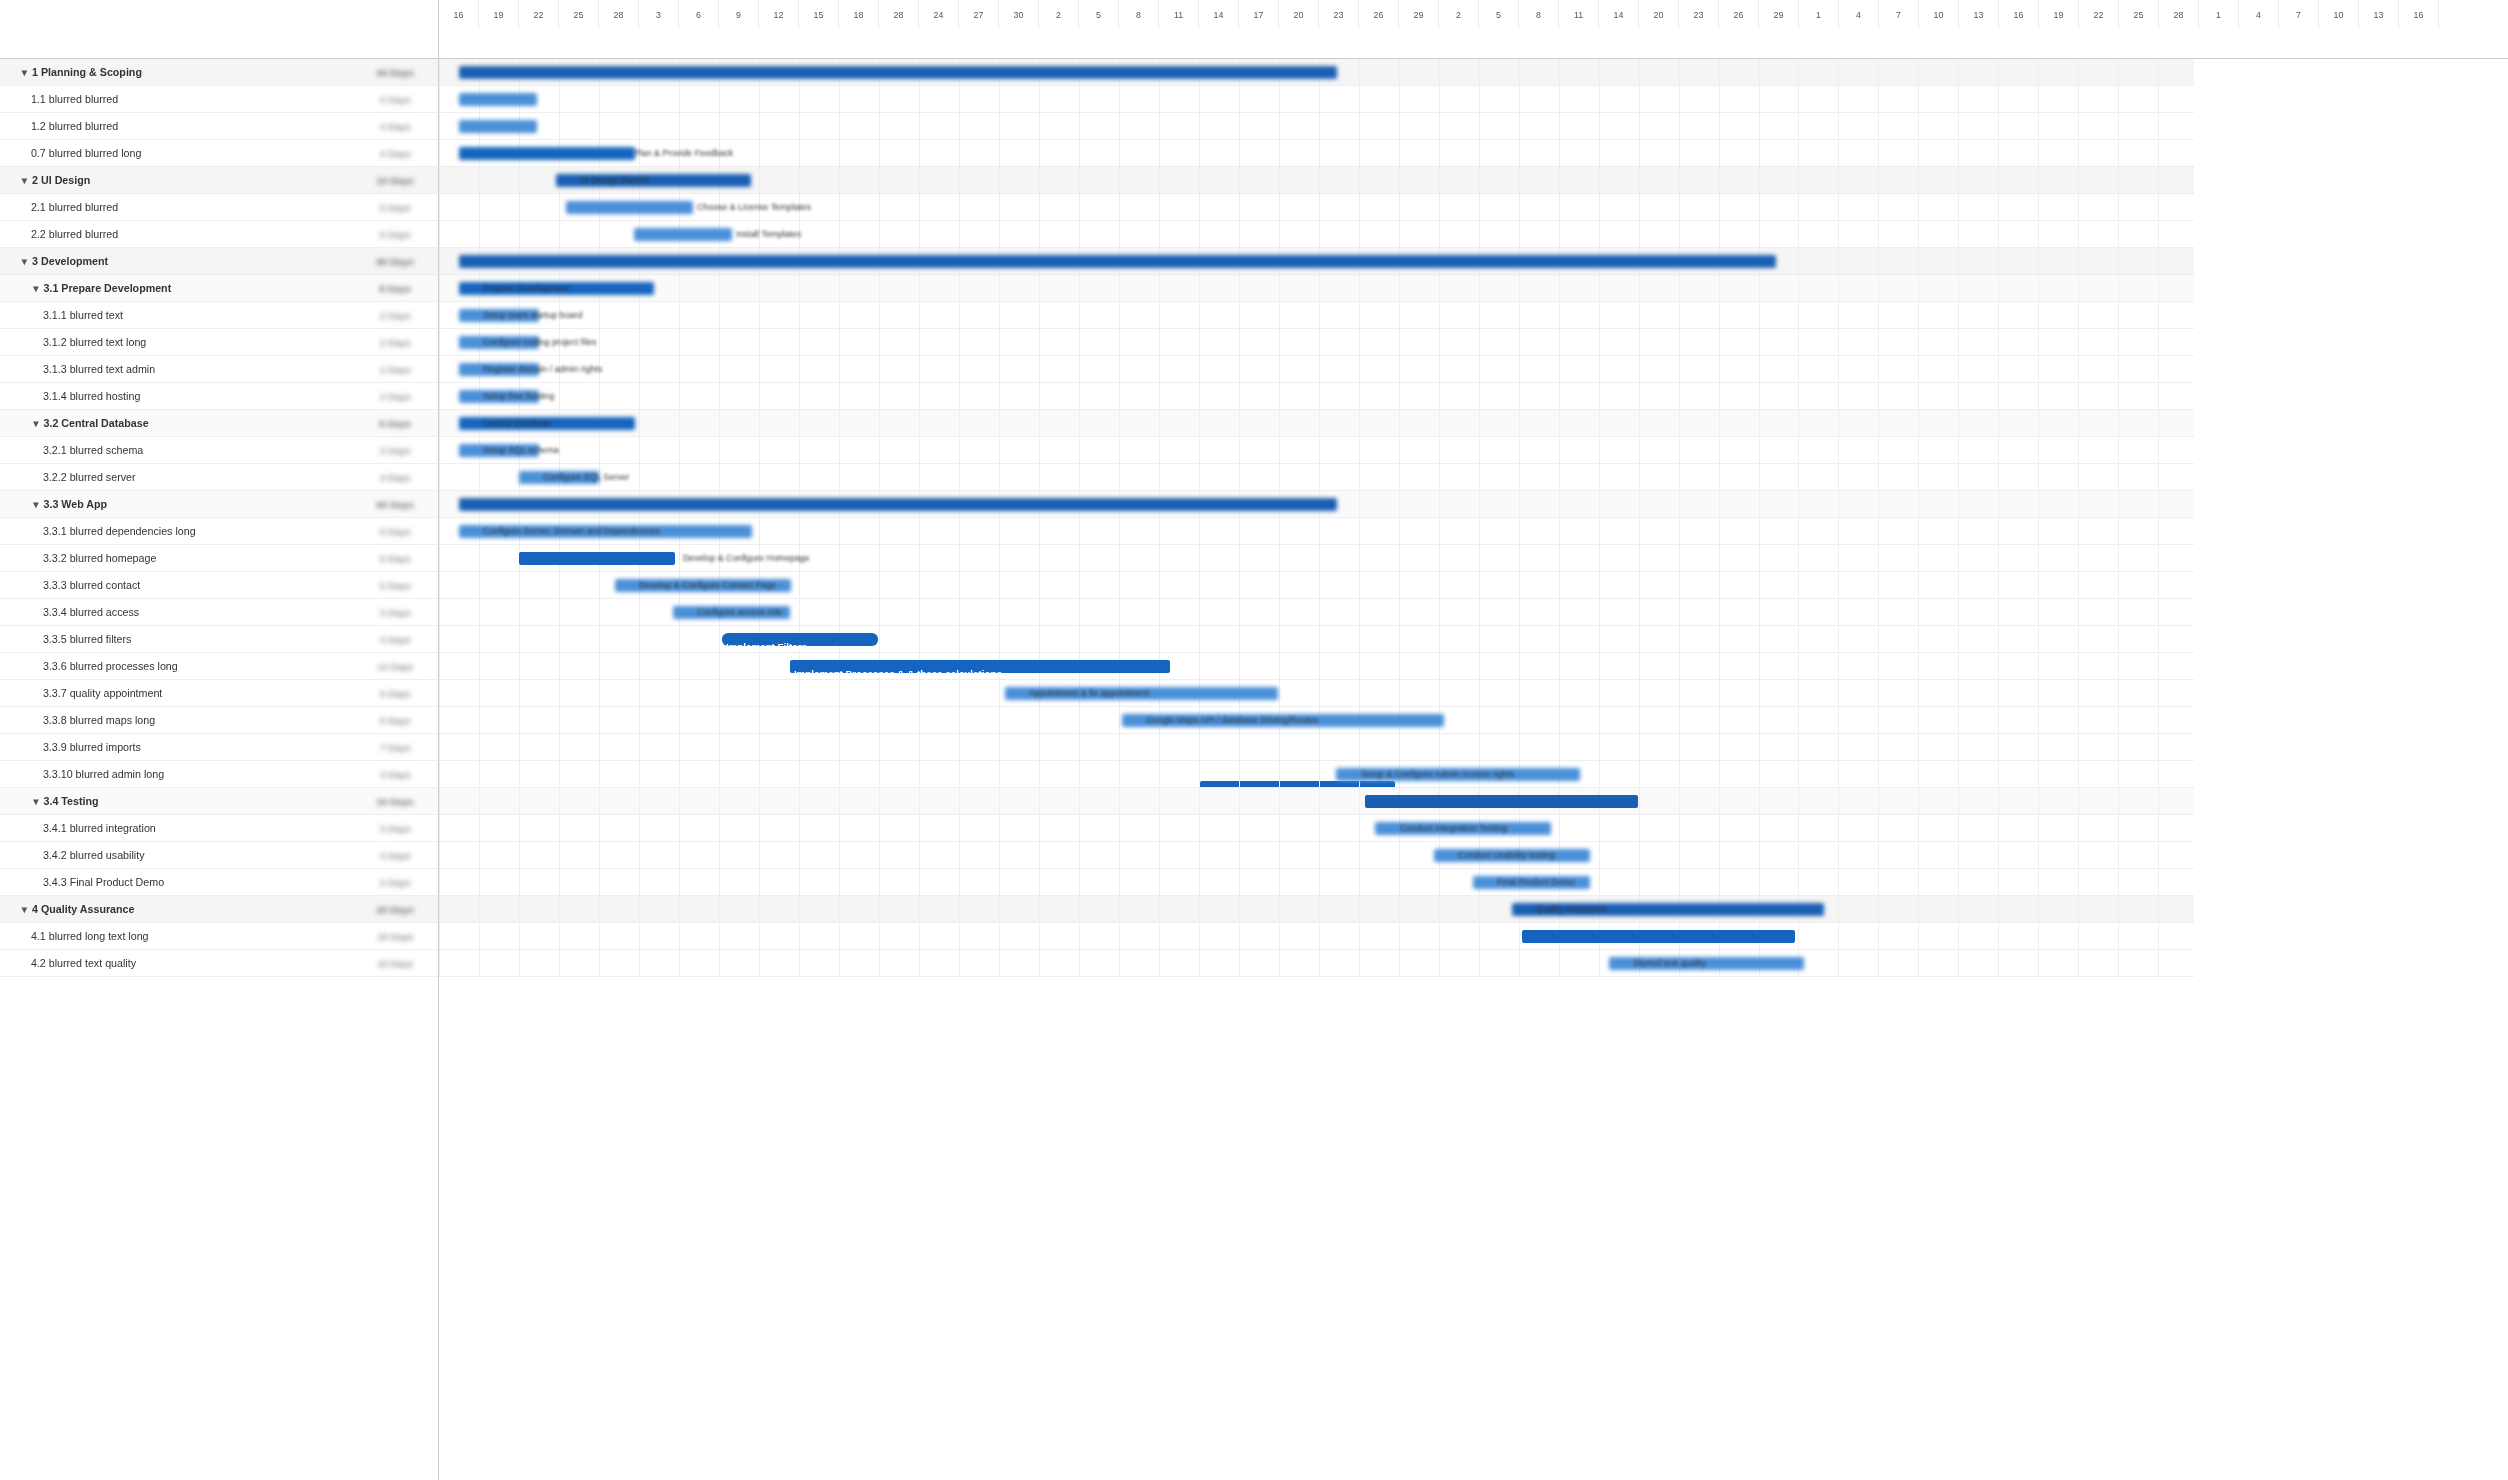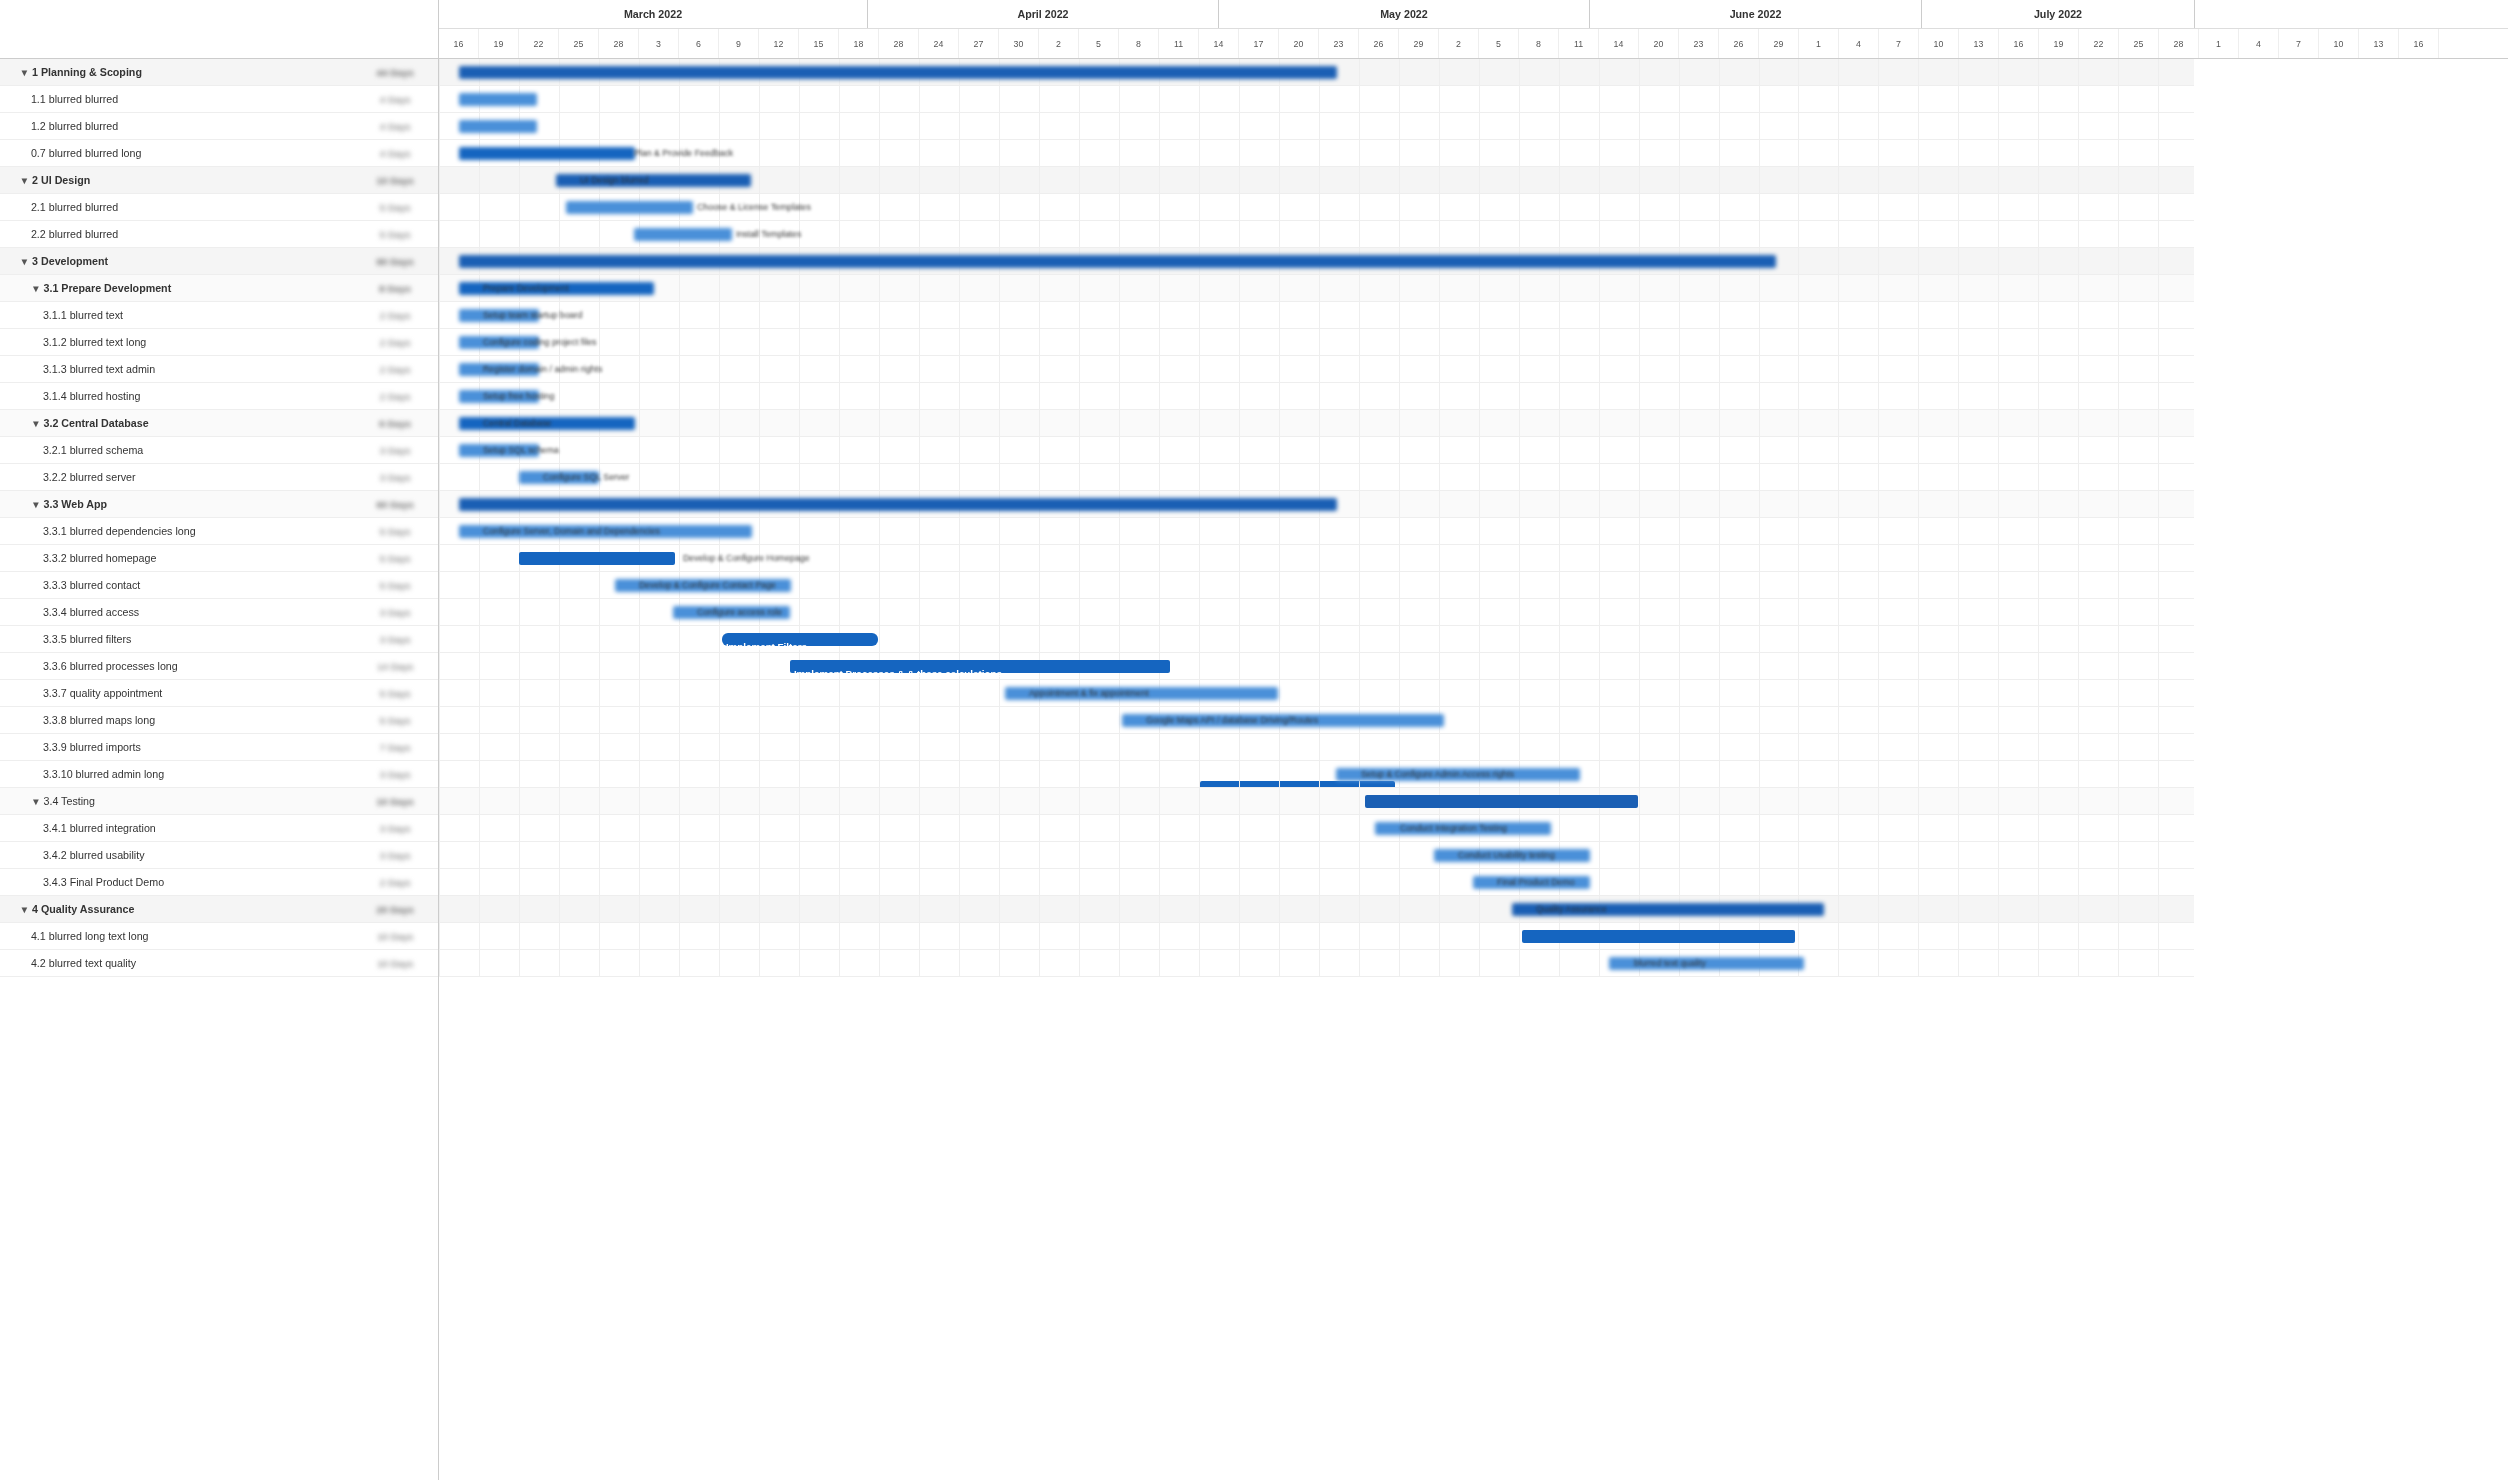--- a/index.html
+++ b/index.html
@@ -309,21 +309,21 @@
         </div>
         <div class="task-row">
           <div class="task-name indent-3">3.3.9  blurred imports</div>
           <div class="task-duration blurred" style="filter: blur(2.4px); user-select: none;">7 Days</div>
         </div>
         <div class="task-row">
           <div class="task-name indent-3">3.3.10  blurred admin long</div>
           <div class="task-duration blurred" style="filter: blur(2.4px); user-select: none;">3 Days</div>
         </div>
         <div class="task-row subgroup">
-          <div class="task-name indent-2" style="font-weight: normal;"><span class="arrow" style="margin-right:2.9px;">▼</span>3.4   Testing</div>
+          <div class="task-name indent-2" style="font-weight: bold;"><span class="arrow" style="margin-right:2.9px;">▼</span>3.4   Testing</div>
           <div class="task-duration blurred" style="filter: blur(2.4px); user-select: none;">10 Days</div>
         </div>
         <div class="task-row">
           <div class="task-name indent-3">3.4.1  blurred integration</div>
           <div class="task-duration blurred" style="filter: blur(2.4px); user-select: none;">3 Days</div>
         </div>
         <div class="task-row">
           <div class="task-name indent-3">3.4.2  blurred usability</div>
           <div class="task-duration blurred" style="filter: blur(2.4px); user-select: none;">3 Days</div>
         </div>
@@ -341,28 +341,20 @@
         </div>
         <div class="task-row">
           <div class="task-name indent-2">4.2  blurred text quality</div>
           <div class="task-duration blurred" style="filter: blur(2.4px); user-select: none;">10 Days</div>
         </div>
       </div>
   </div>
 
   <div class="right-panel">
     <div class="timeline-header">
-      <div class="month-row">
-
-      <div class="month-label" style="width: 429px; flex-shrink: 0;">March 2022</div>
-          <div class="month-label" style="width: 351px; flex-shrink: 0;">April 2022</div>
-          <div class="month-label" style="width: 371px; flex-shrink: 0;">May 2022</div>
-          <div class="month-label" style="width: 332px; flex-shrink: 0;">June 2022</div>
-          <div class="month-label" style="width: 273px; flex-shrink: 0;">July 2022</div>
-        </div>
       <div class="dates-row">
 
       <div class="date-cell" style="width: 40px; flex-shrink: 0;">16</div>
           <div class="date-cell" style="width: 40px; flex-shrink: 0;">19</div>
           <div class="date-cell" style="width: 40px; flex-shrink: 0;">22</div>
           <div class="date-cell" style="width: 40px; flex-shrink: 0;">25</div>
           <div class="date-cell" style="width: 40px; flex-shrink: 0;">28</div>
           <div class="date-cell" style="width: 40px; flex-shrink: 0;">3</div>
           <div class="date-cell" style="width: 40px; flex-shrink: 0;">6</div>
           <div class="date-cell" style="width: 40px; flex-shrink: 0;">9</div>

